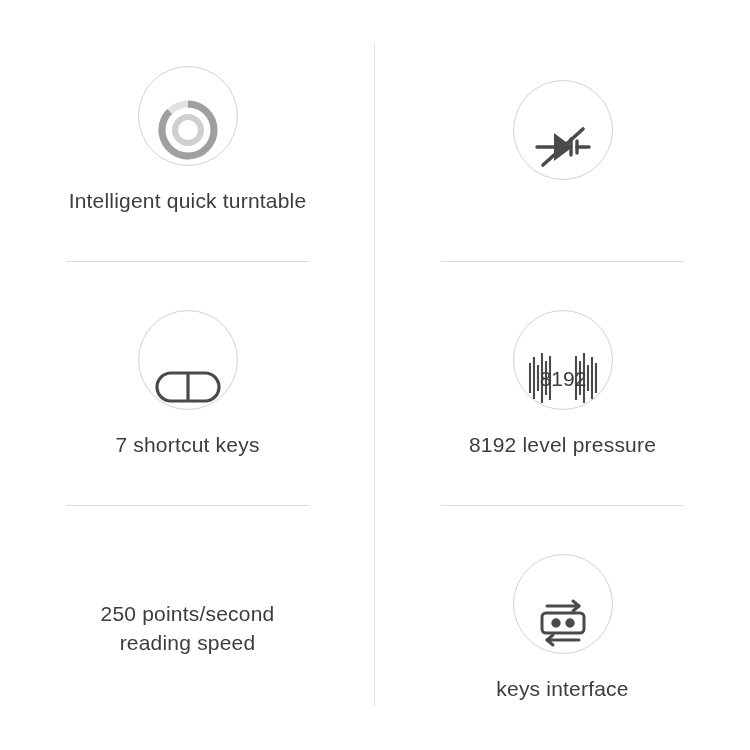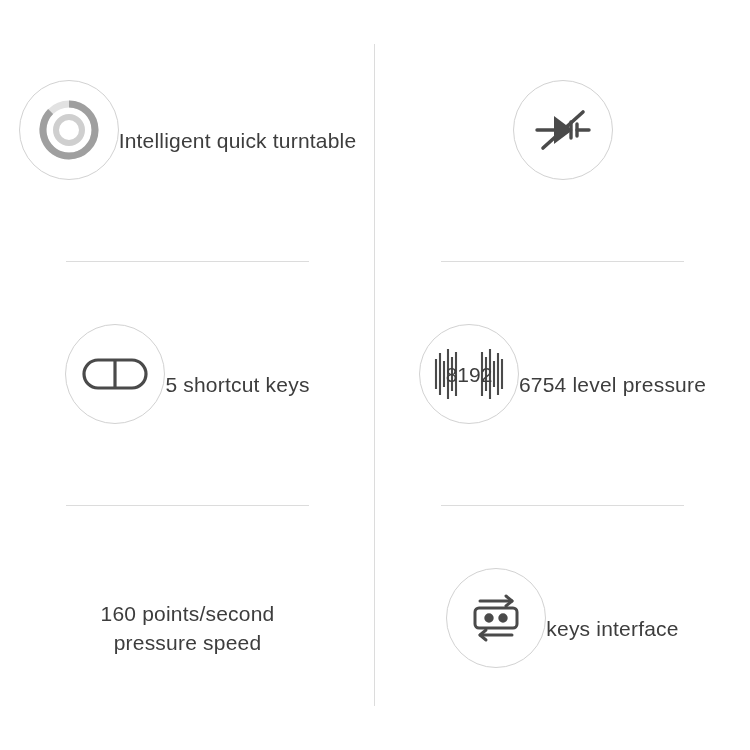--- a/index.html
+++ b/index.html
@@ -32,20 +32,21 @@
     left: 374px;
     top: 44px;
     width: 1px;
     height: 662px;
     background: #dcdcdc;
   }
 
   .cell {
     position: relative;
     display: flex;
+    flex-direction: column;
     align-items: center;
     justify-content: center;
     box-sizing: border-box;
   }
 
   
   .cell.hdiv::after {
     content: "";
     position: absolute;
     bottom: 0;
@@ -54,21 +55,21 @@
     height: 1px;
     background: #dcdcdc;
   }
 
   .icon-wrap {
     width: 100px;
     height: 100px;
     border-radius: 50%;
     border: 1.5px solid #d2d2d2;
     display: flex;
-    align-items: center;
+    align-items: flex-end;
     justify-content: center;
     margin-bottom: 20px;
     box-sizing: border-box;
   }
 
   .label {
     font-size: 21px;
     line-height: 29px;
     text-align: center;
     color: #3d3d3d;
@@ -111,21 +112,21 @@
     </div>
   </div>
 
   <div class="cell hdiv">
     <div class="icon-wrap">
       <svg width="68" height="44" viewBox="0 0 68 44" aria-hidden="true">
         <rect x="3" y="8" width="62" height="28" rx="14" ry="14" fill="none" stroke="#4a4a4a" stroke-width="3.2"></rect>
         <line x1="34" y1="8" x2="34" y2="36" stroke="#4a4a4a" stroke-width="3.2"></line>
       </svg>
     </div>
-    <div class="label">5 shortcut keys</div>
+    <div class="label">7 shortcut keys</div>
   </div>
 
   <div class="cell hdiv">
     <div class="icon-wrap">
       <svg width="80" height="62" viewBox="0 0 80 62" aria-hidden="true">
         <g stroke="#4a4a4a" stroke-width="2.1" stroke-linecap="butt">
           <line x1="7" y1="16" x2="7" y2="46"></line>
           <line x1="11" y1="10" x2="11" y2="52"></line>
           <line x1="15" y1="18" x2="15" y2="44"></line>
           <line x1="19" y1="6" x2="19" y2="56"></line>
@@ -134,27 +135,27 @@
           <line x1="53" y1="9" x2="53" y2="53"></line>
           <line x1="57" y1="14" x2="57" y2="48"></line>
           <line x1="61" y1="6" x2="61" y2="56"></line>
           <line x1="65" y1="18" x2="65" y2="44"></line>
           <line x1="69" y1="10" x2="69" y2="52"></line>
           <line x1="73" y1="16" x2="73" y2="46"></line>
         </g>
         <text x="40" y="39" text-anchor="middle" font-family="Liberation Sans, sans-serif" font-size="21" fill="#3d3d3d">8192</text>
       </svg>
     </div>
-    <div class="label">6754 level pressure</div>
+    <div class="label">8192 level pressure</div>
   </div>
 
   <div class="cell">
     <div class="label">
-      <div>160 points/second</div>
-      <div>pressure speed</div>
+      <div>250 points/second</div>
+      <div>reading speed</div>
     </div>
   </div>
 
   <div class="cell">
     <div class="icon-wrap">
       <svg width="68" height="60" viewBox="0 0 68 60" aria-hidden="true">
         <g fill="none" stroke="#4a4a4a" stroke-width="3" stroke-linecap="round" stroke-linejoin="round">
           <rect x="13" y="20" width="42" height="20" rx="4" ry="4"></rect>
           <circle cx="27" cy="30" r="3.2" fill="#4a4a4a"></circle>
           <circle cx="41" cy="30" r="3.2" fill="#4a4a4a"></circle>

